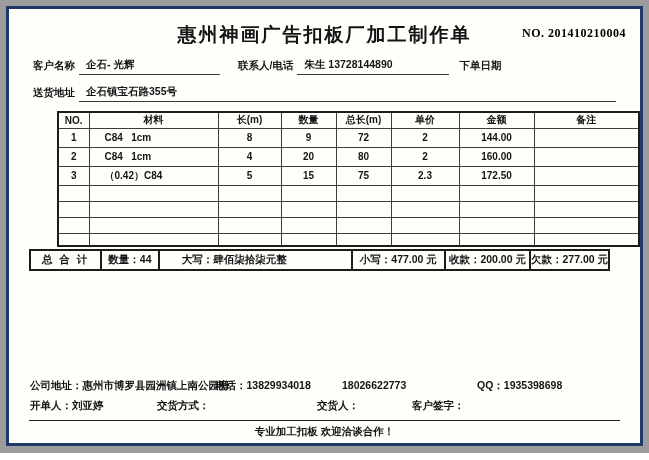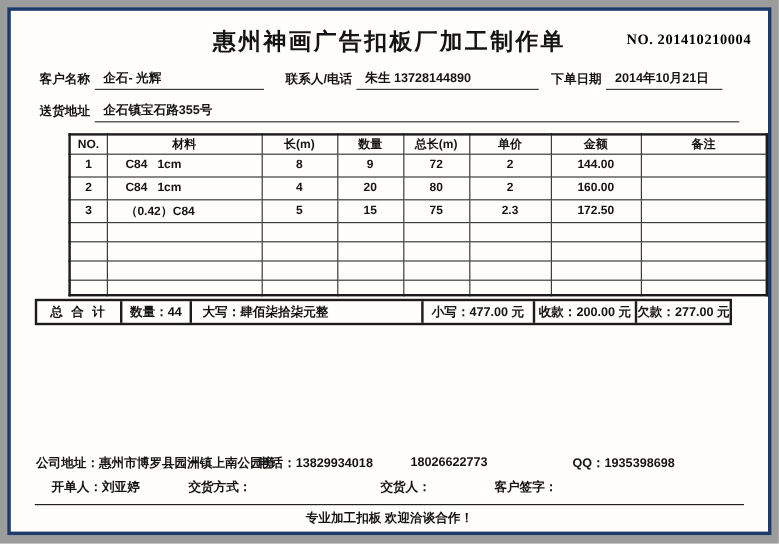--- a/index.html
+++ b/index.html
@@ -55,28 +55,28 @@
     display:flex; width:581px; margin:2px 0 0 20px; height:22px;
     border:2px solid #1c1c1c; font-size:10.5px; font-weight:bold; align-items:stretch;
   }
   .tcell {
     display:flex; align-items:center; justify-content:center;
     border-right:2px solid #1c1c1c; white-space:nowrap;
   }
   .tcell:last-child { border-right:none; }
   .tc1 { width:72px; letter-spacing:2px; }
   .tc2 { width:58px; }
-  .tc3 { width:195px; justify-content:flex-start; padding-left:9px; }
+  .tc3 { width:195px; justify-content:flex-start; padding-left:22px; }
   .tc4 { width:94px; } .tc5 { width:86px; } .tc6 { flex:1; }
   
   .footer { position:absolute; left:0; right:0; bottom:4px; font-size:10.5px; font-weight:bold; }
   .frow { position:relative; height:20px; }
   .frow span { position:absolute; white-space:nowrap; }
   .fa1 { left:21px; } .fa2 { left:206px; } .fa3 { left:333px; } .fa4 { left:468px; }
-  .fb1 { left:21px;margin-left:13px; } .fb2 { left:148px; } .fb3 { left:308px; } .fb4 { left:403px; }
+  .fb1 { left:21px; } .fb2 { left:148px; } .fb3 { left:308px; } .fb4 { left:403px; }
   .sepline { border:none; border-top:1px solid #222; margin:1px 20px 4px 20px; }
   .slogan { text-align:center; font-size:10.5px; font-weight:bold; }
 </style>
 </head>
 <body>
 
 <div class="frame">
   <div class="doc">
 
     <div class="titlebar">
@@ -86,21 +86,20 @@
 
     <div class="info">
       <div class="irow">
         <span class="lbl">客户名称</span>
         <span class="uval w-cust">企石- 光辉</span>
         <span class="sp1"></span>
         <span class="lbl">联系人/电话</span>
         <span class="uval w-contact">朱生 13728144890</span>
         <span class="sp2"></span>
         <span class="lbl">下单日期</span>
-        <span class="uval w-date">2014年10月21日</span>
       </div>
       <div class="irow">
         <span class="lbl">送货地址</span>
         <span class="uval grow">企石镇宝石路355号</span>
       </div>
     </div>
 
     <div class="tblwrap">
       <table class="items">
         <colgroup>

